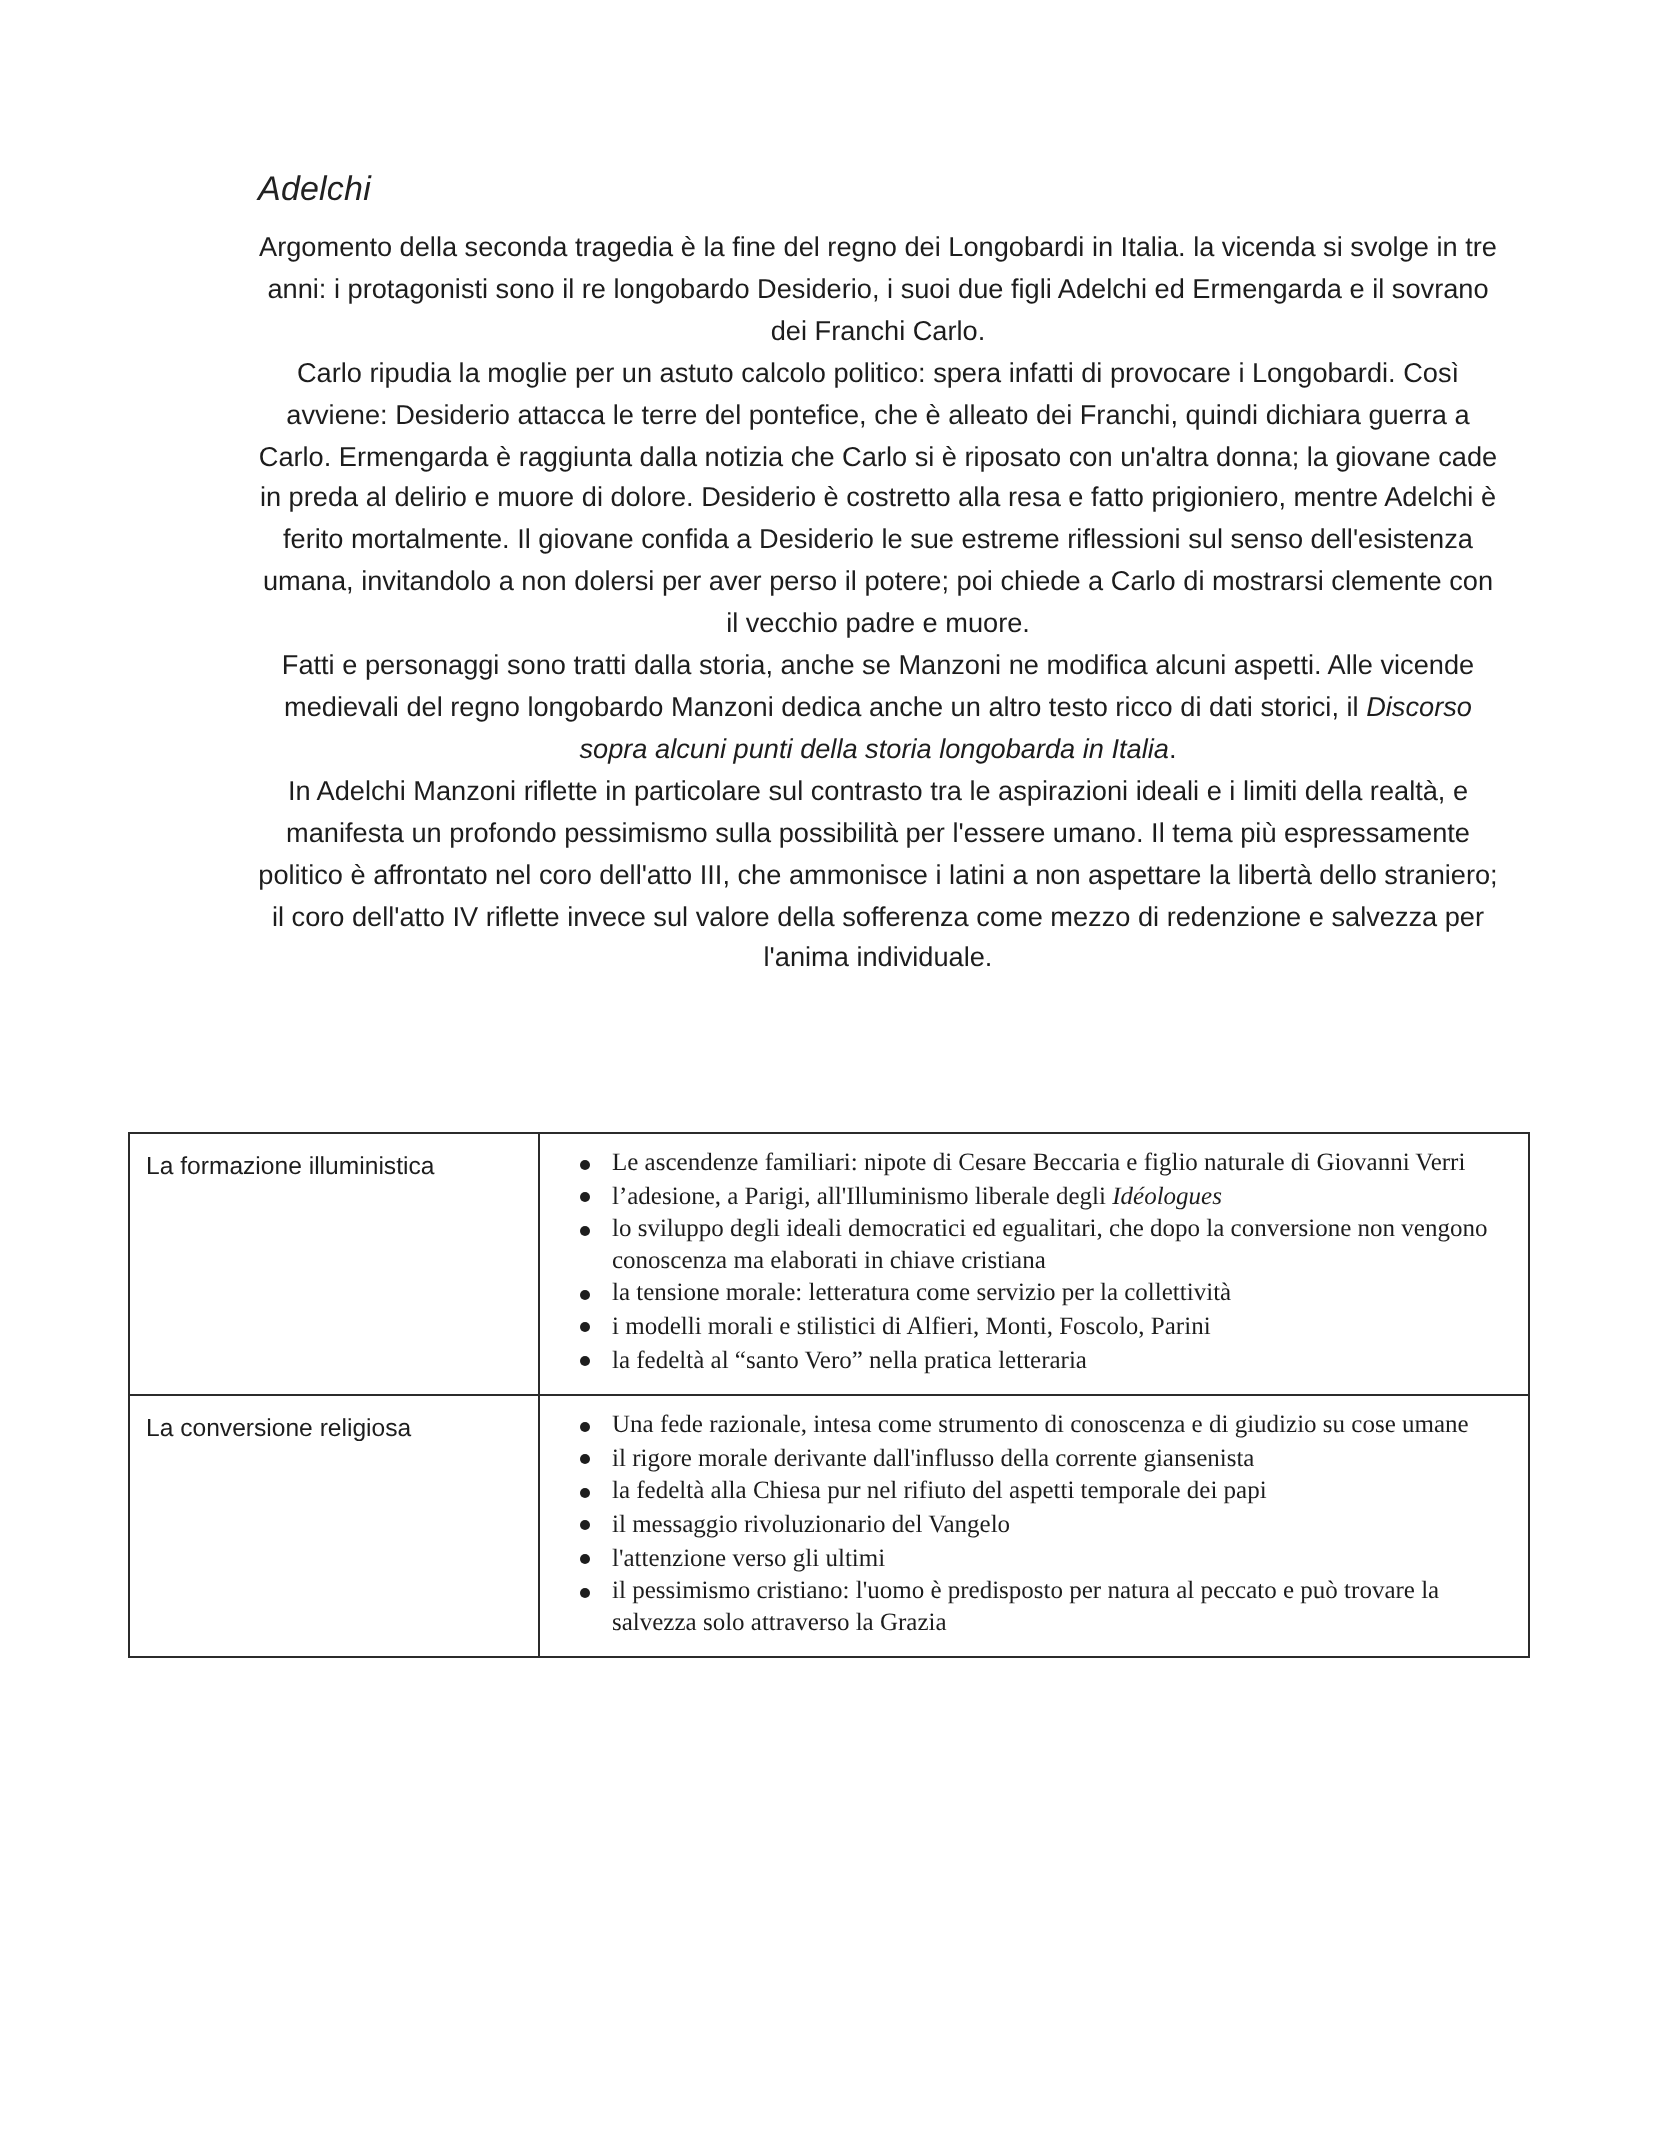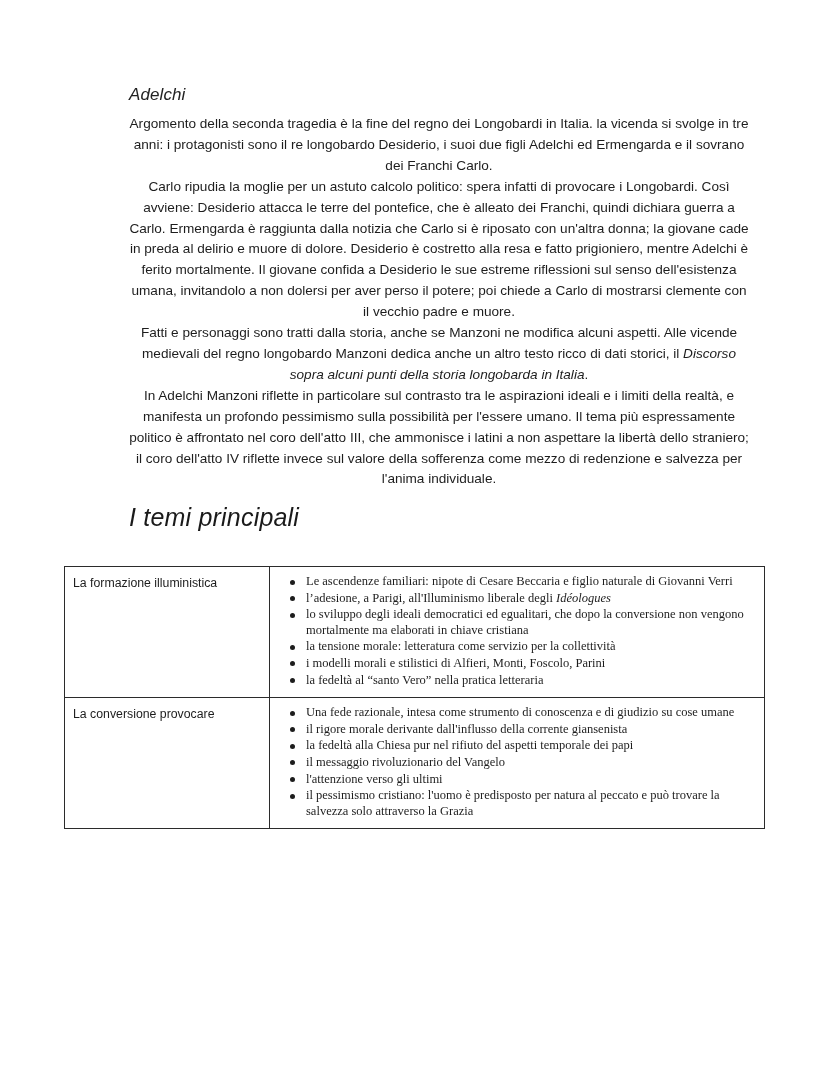--- a/index.html
+++ b/index.html
@@ -136,44 +136,43 @@
 
   <h2 class="section-title">Adelchi</h2>
 
   <div class="body-block">
     <p>Argomento della seconda tragedia è la fine del regno dei Longobardi in Italia. la vicenda si svolge in tre anni: i protagonisti sono il re longobardo Desiderio, i suoi due figli Adelchi ed Ermengarda e il sovrano dei Franchi Carlo.</p>
     <p>Carlo ripudia la moglie per un astuto calcolo politico: spera infatti di provocare i Longobardi. Così avviene: Desiderio attacca le terre del pontefice, che è alleato dei Franchi, quindi dichiara guerra a Carlo. Ermengarda è raggiunta dalla notizia che Carlo si è riposato con un'altra donna; la giovane cade in preda al delirio e muore di dolore. Desiderio è costretto alla resa e fatto prigioniero, mentre Adelchi è ferito mortalmente. Il giovane confida a Desiderio le sue estreme riflessioni sul senso dell'esistenza umana, invitandolo a non dolersi per aver perso il potere; poi chiede a Carlo di mostrarsi clemente con il vecchio padre e muore.</p>
     <p><span>Fatti e personaggi sono tratti dalla storia, anche se Manzoni ne modifica alcuni aspetti. Alle vicende medievali del regno longobardo Manzoni dedica anche un altro testo ricco di dati storici, il </span><em>Discorso sopra alcuni punti della storia longobarda in Italia</em><span>.</span></p>
     <p>In Adelchi Manzoni riflette in particolare sul contrasto tra le aspirazioni ideali e i limiti della realtà, e manifesta un profondo pessimismo sulla possibilità per l'essere umano. Il tema più espressamente politico è affrontato nel coro dell'atto III, che ammonisce i latini a non aspettare la libertà dello straniero; il coro dell'atto IV riflette invece sul valore della sofferenza come mezzo di redenzione e salvezza per l'anima individuale.</p>
   </div>
 
-  <h1 class="heading-main">I temi principali</h1>
 
   <table class="themes-table">
     <tbody>
 
       <tr>
         <td class="col-label">
           <span class="label-text">La formazione illuministica</span>
         </td>
         <td class="col-items">
           <ul class="bullet-list">
             <li><span>Le ascendenze familiari: nipote di Cesare Beccaria e figlio naturale di Giovanni Verri</span></li>
             <li><span>l’adesione, a Parigi, all'Illuminismo liberale degli </span><em>Idéologues</em></li>
-            <li><span>lo sviluppo degli ideali democratici ed egualitari, che dopo la conversione non vengono mortalmente ma elaborati in chiave cristiana</span></li>
+            <li><span>lo sviluppo degli ideali democratici ed egualitari, che dopo la conversione non vengono conoscenza ma elaborati in chiave cristiana</span></li>
             <li><span>la tensione morale: letteratura come servizio per la collettività</span></li>
             <li><span>i modelli morali e stilistici di Alfieri, Monti, Foscolo, Parini</span></li>
             <li><span>la  fedeltà al “santo Vero” nella pratica letteraria</span></li>
           </ul>
         </td>
       </tr>
 
       <tr>
         <td class="col-label">
-          <span class="label-text">La conversione provocare</span>
+          <span class="label-text">La conversione religiosa</span>
         </td>
         <td class="col-items">
           <ul class="bullet-list">
             <li><span>Una fede razionale, intesa come strumento di conoscenza e di giudizio su cose umane</span></li>
             <li><span>il rigore morale derivante dall'influsso della corrente giansenista</span></li>
             <li><span>la fedeltà alla Chiesa pur nel rifiuto del aspetti temporale dei papi</span></li>
             <li><span>il messaggio rivoluzionario del Vangelo</span></li>
             <li><span>l'attenzione verso gli ultimi</span></li>
             <li><span>il pessimismo cristiano: l'uomo è predisposto per natura al peccato e può trovare la salvezza solo attraverso la Grazia</span></li>
           </ul>

